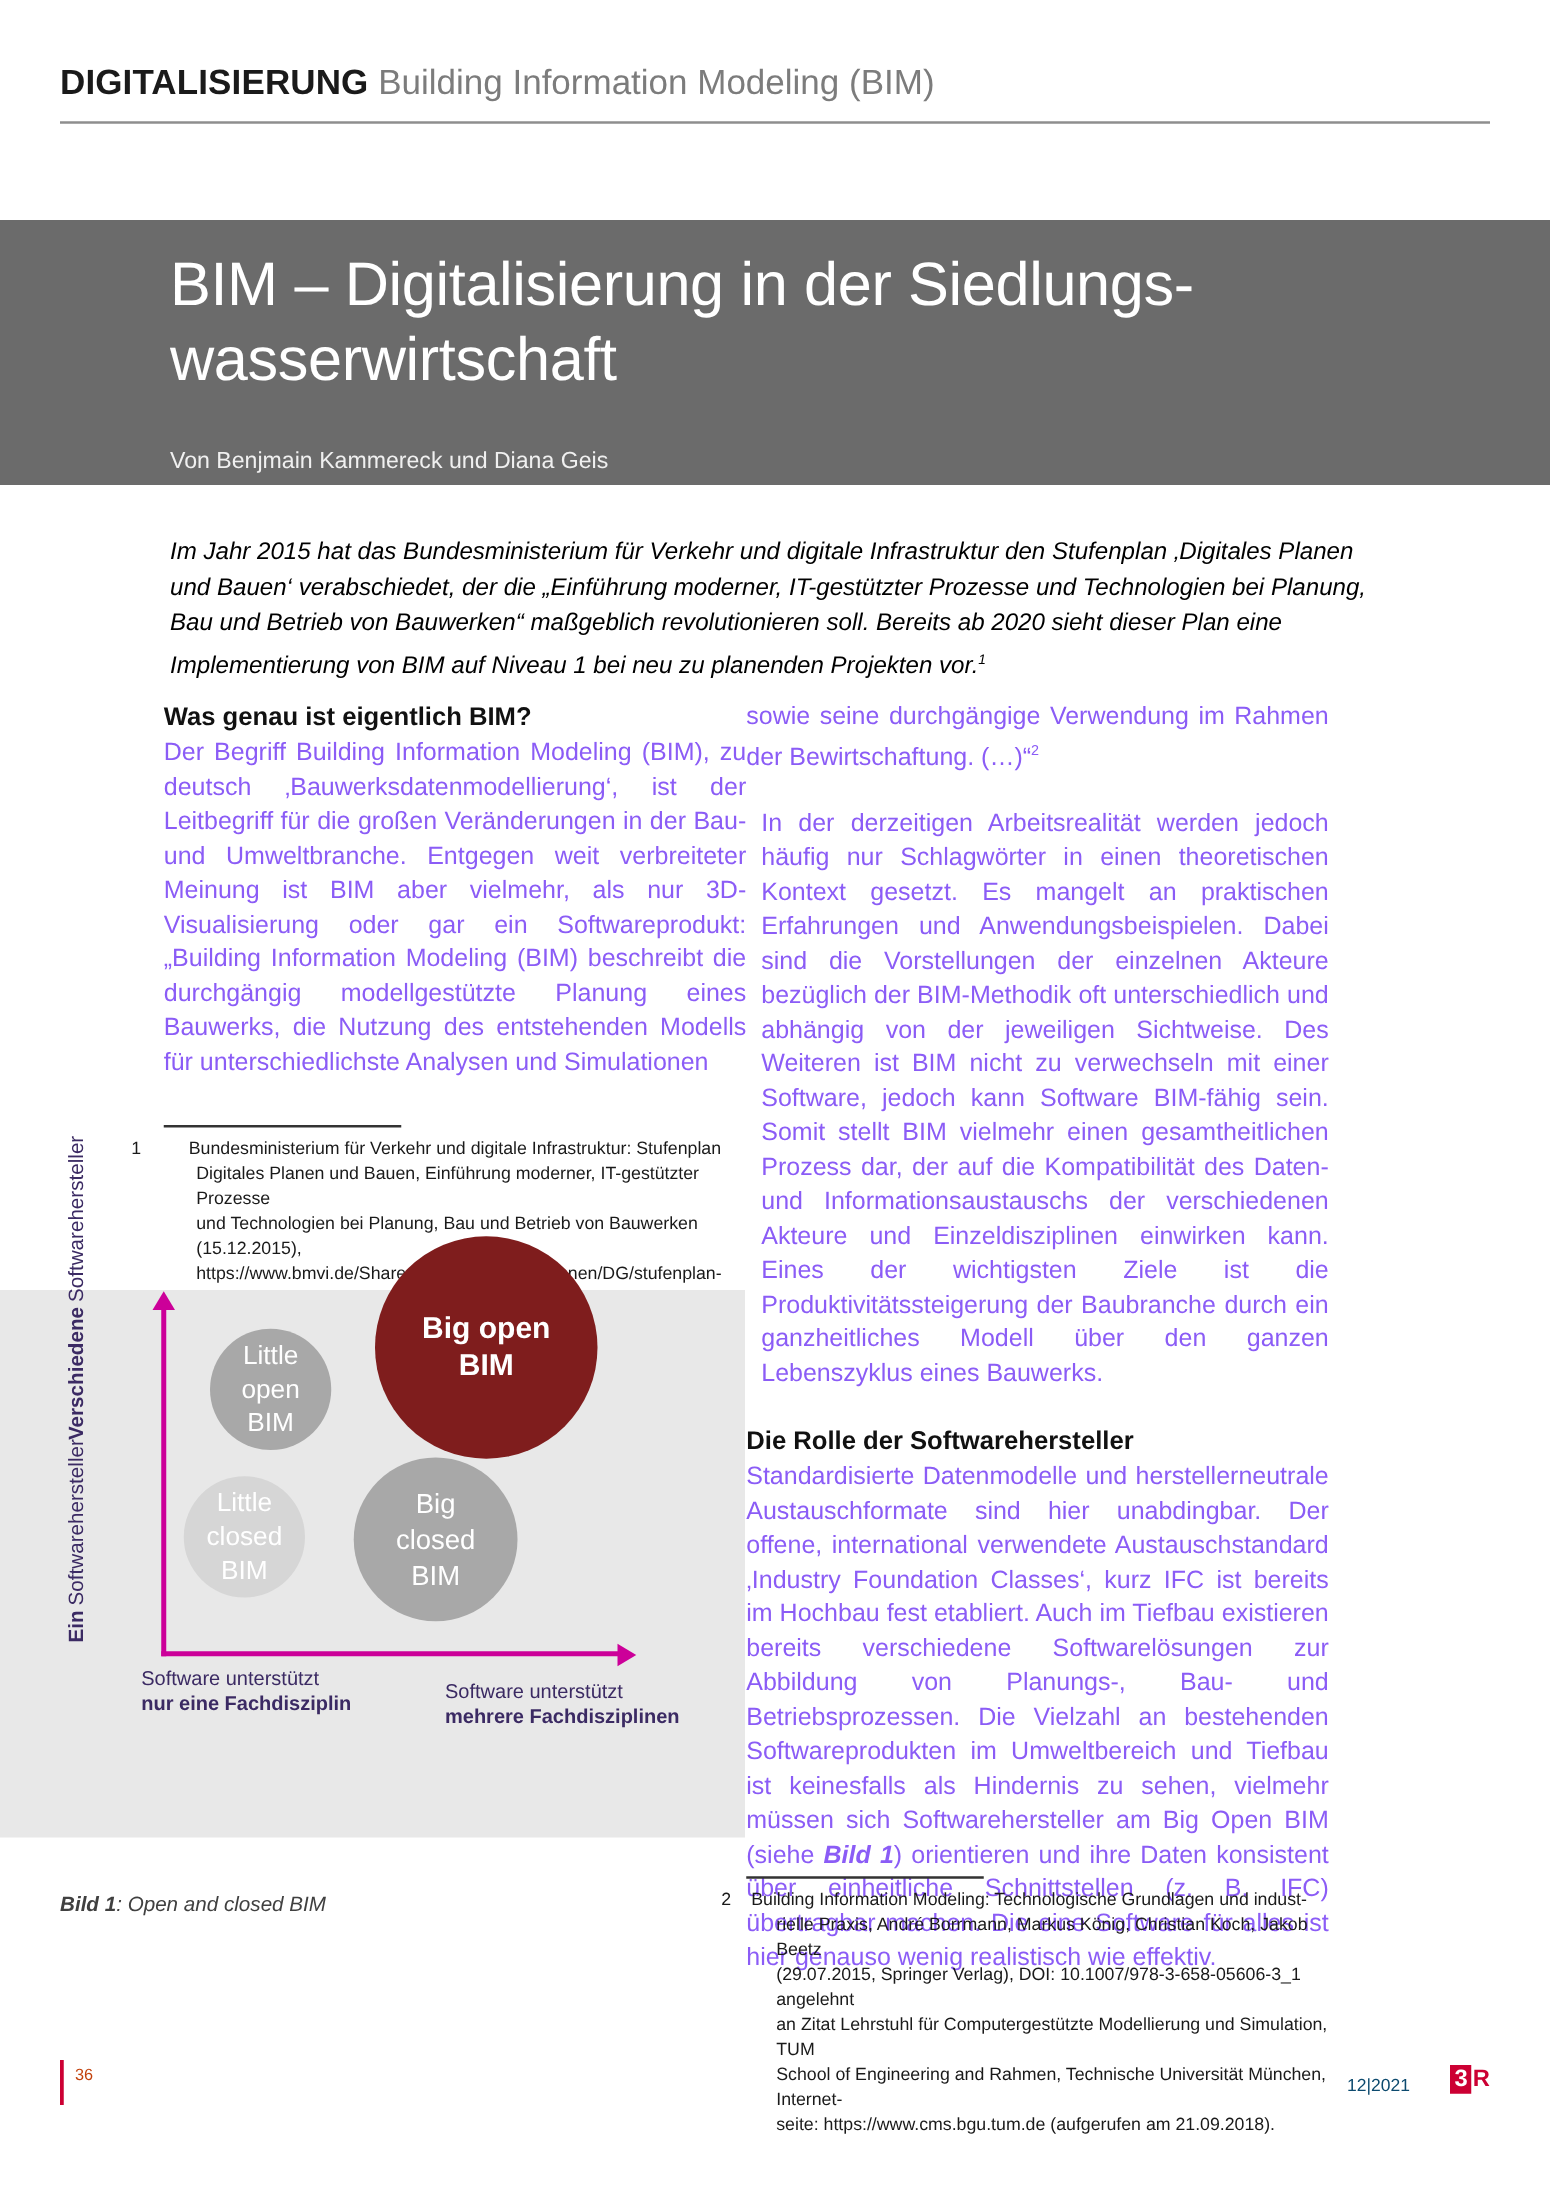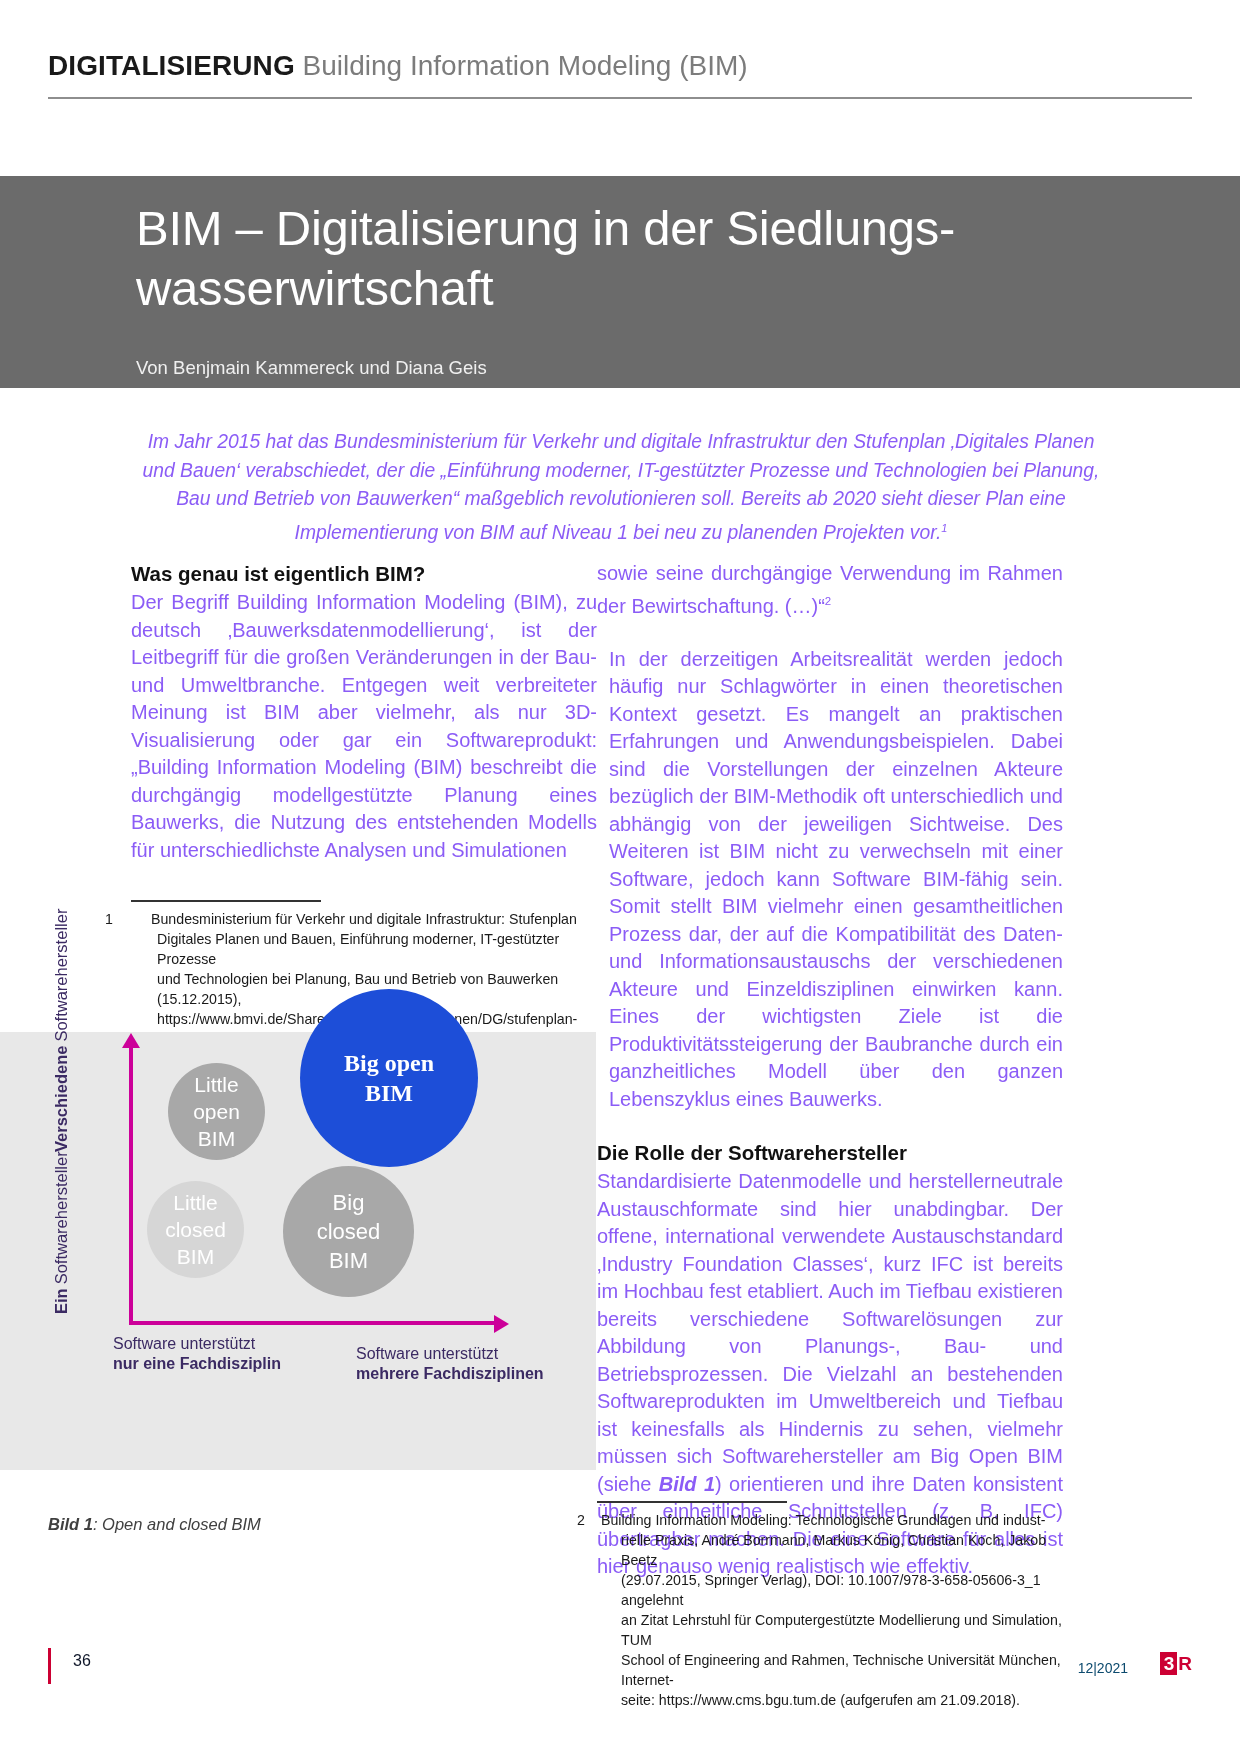--- a/index.html
+++ b/index.html
@@ -80,22 +80,22 @@
 
   
   #lead-paragraph {
     position: absolute;
     left: 136px;
     top: 428px;
     width: 970px;
     font-style: italic;
     font-size: 19.3px;
     line-height: 28.5px;
-    color: #8b5cf6;
-    text-align: center;
+    color: #000000;
+    text-align: left;
   }
   #lead-paragraph sup { font-size: 11px; vertical-align: super; font-style: italic;}
 
   
   .column {
     position: absolute;
     top: 560px;
     width: 466px;
   }
   #col-left  { left: 131px; }
@@ -205,25 +205,24 @@
     display: flex;
     align-items: center;
     justify-content: center;
     text-align: center;
     color: #ffffff;
     font-family: "Liberation Sans", sans-serif;
   }
   #bubble-big-open {
     left: 300px; top: 989px;
     width: 178px; height: 178px;
-    background: #1d4ed8;
+    background: #7f1d1d;
     font-size: 24px;
     line-height: 30px;
     font-weight: bold;
-    font-family: Liberation Serif, serif;
   }
   #bubble-little-open {
     left: 168px; top: 1063px;
     width: 97px; height: 97px;
     background: #a8a8a8;
     font-size: 21px;
     line-height: 27px;
   }
   #bubble-big-closed {
     left: 283px; top: 1166px;
@@ -269,23 +268,23 @@
 
   
   #footer-rule-left {
     position: absolute;
     left: 48px; top: 1648px;
     width: 3px; height: 36px;
     background: #cc0033;
   }
   #page-number {
     position: absolute;
-    left: 73px; top: 1652px;
-    font-size: 16px;
-    color: #0f172a;
+    left: 60px; top: 1652px;
+    font-size: 13px;
+    color: #c2410c;
   }
   #issue-info {
     position: absolute;
     right: 112px; top: 1660px;
     font-size: 14px;
     color: #0c4a6e;
   }
   #logo-3r {
     position: absolute;
     right: 48px; top: 1652px;

